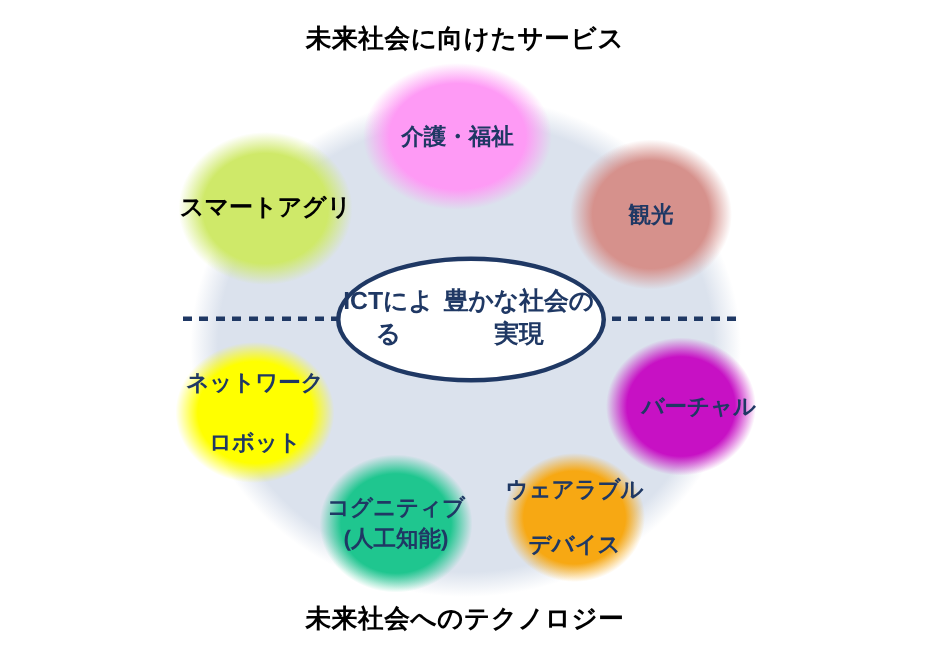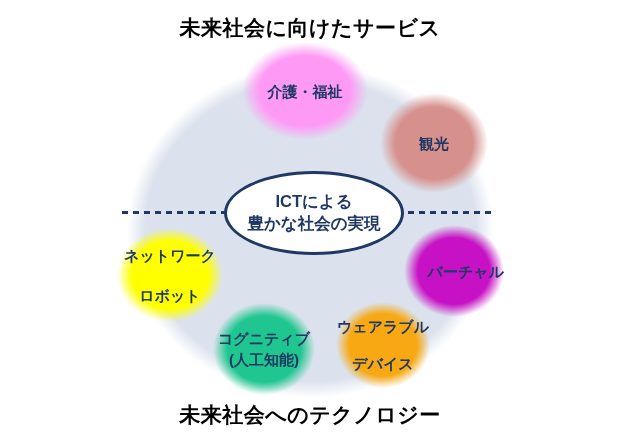--- a/index.html
+++ b/index.html
@@ -13,21 +13,21 @@
     width: 620px;
     height: 440px;
     background: #ffffff;
     overflow: hidden;
   }
   .title {
     position: absolute;
     left: 0;
     width: 620px;
     text-align: center;
-    font-size: 21px;
+    font-size: 17px;
     font-weight: bold;
     color: #000000;
     z-index: 6;
     letter-spacing: 0.5px;
   }
   .title.top { top: 14px; }
   .title.bottom { top: 401px; }
 
   .big-circle {
     position: absolute;
@@ -70,21 +70,21 @@
   .center-ellipse {
     position: absolute;
     left: 224px;
     top: 171px;
     width: 180px;
     height: 84px;
     background: #ffffff;
     border: 3px solid #1f3864;
     border-radius: 50%;
     display: flex;
-    flex-direction: column;
+    flex-direction: row;
     align-items: center;
     justify-content: center;
     text-align: center;
     font-size: 16.5px;
     font-weight: bold;
     line-height: 1.32;
     z-index: 4;
     box-sizing: border-box;
   }
 </style>
@@ -100,20 +100,23 @@
   <div class="dash-line" style="background: repeating-linear-gradient(90deg, rgb(31, 56, 100) 0px, rgb(31, 56, 100) 6px, rgba(0, 0, 0, 0) 6px, rgba(0, 0, 0, 0) 11px);"></div>
 
   <div class="bubble b-kaigo" style="background: radial-gradient(closest-side, rgb(254, 154, 245) 0%, rgb(254, 154, 245) 72%, rgba(255, 255, 255, 0) 100%); color: rgb(31, 56, 100); text-align: right;">
     <span>介護・福祉</span>
   </div>
 
   <div class="bubble b-kanko" style="background: radial-gradient(closest-side, rgb(214, 145, 140) 0%, rgb(214, 145, 140) 72%, rgba(255, 255, 255, 0) 100%); color: rgb(31, 56, 100);">
     <span>観光</span>
   </div>
 
+  <div class="bubble b-agri" style="background: radial-gradient(closest-side, rgb(207, 233, 105) 0%, rgb(207, 233, 105) 72%, rgba(255, 255, 255, 0) 100%); color: rgb(0, 0, 0);">
+    <span>スマートアグリ</span>
+  </div>
 
   <div class="bubble b-robot" style="background: radial-gradient(closest-side, rgb(255, 255, 0) 0%, rgb(255, 255, 0) 72%, rgba(255, 255, 255, 0) 100%); color: rgb(31, 56, 100); gap: 19px;">
     <span>ネットワーク</span>
     <span>ロボット</span>
   </div>
 
   <div class="bubble b-vr" style="background: radial-gradient(closest-side, rgb(199, 17, 196) 0%, rgb(199, 17, 196) 72%, rgba(255, 255, 255, 0) 100%); color: rgb(31, 56, 100);">
     <span>バーチャル</span>
   </div>
 

